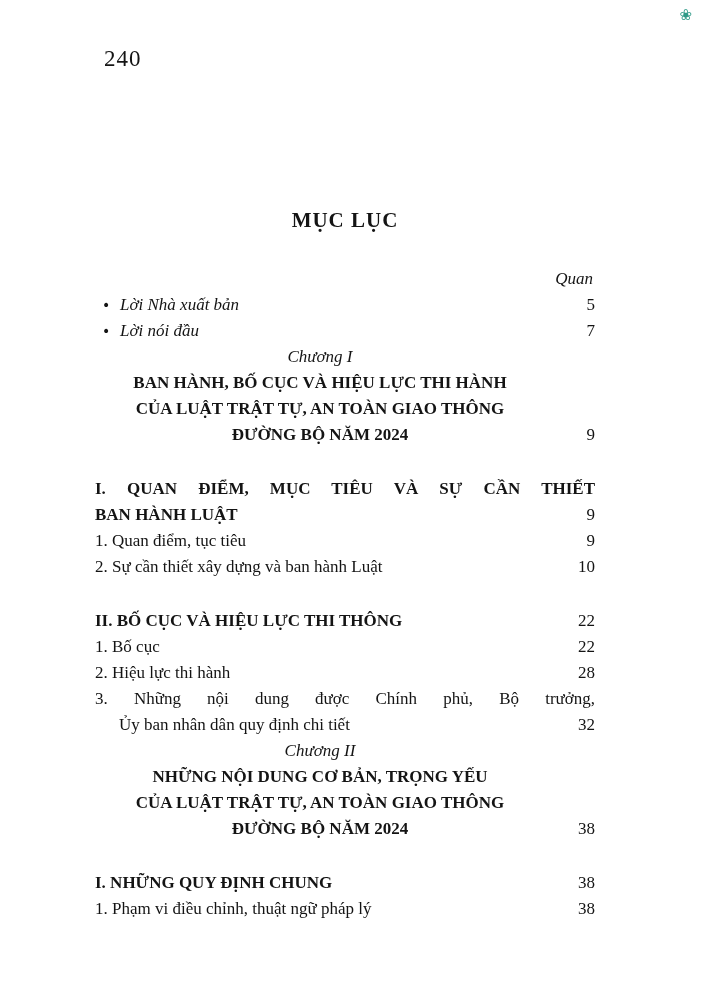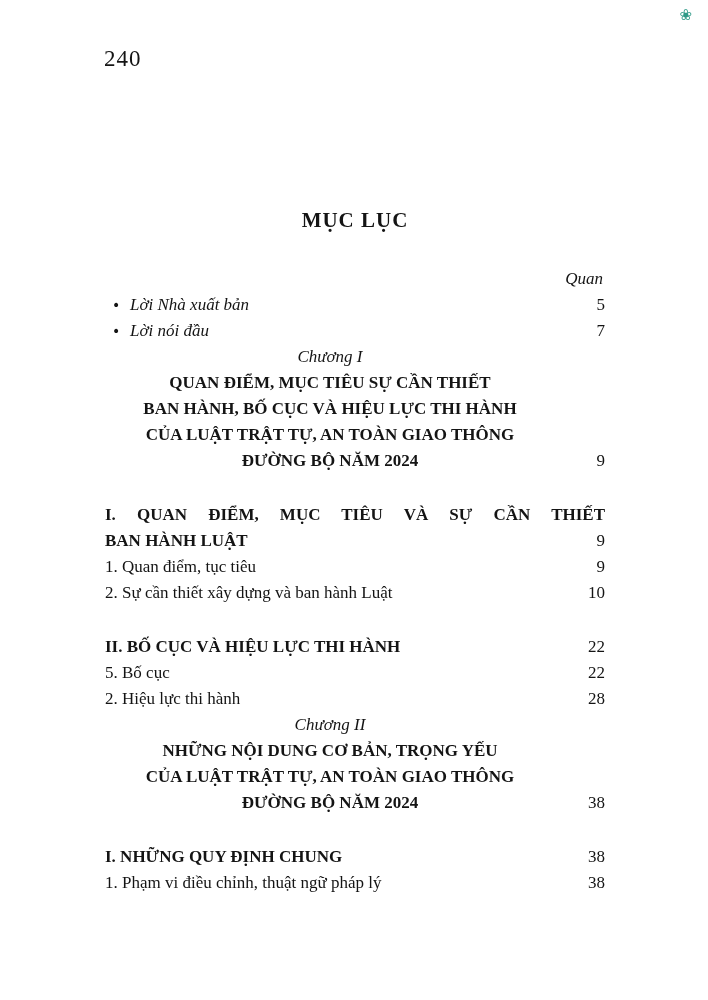--- a/index.html
+++ b/index.html
@@ -25,21 +25,21 @@
   }
   .corner-icon {
     position: absolute;
     top: 6px;
     right: 16px;
     font-size: 15px;
     font-family: "DejaVu Sans", sans-serif;
   }
   .content {
     position: absolute;
-    left: 105px;
+    left: 95px;
     top: 0;
     width: 500px;
   }
   .toc-title {
     margin-top: 206px;
     text-align: center;
     font-size: 21px;
     font-weight: bold;
     letter-spacing: 1px;
     line-height: 28px;
@@ -120,21 +120,20 @@
           <div class="entry-text">
             <div class="line">Lời nói đầu</div>
           </div>
           <div class="pagenum">7</div>
         </div>
         <div class="row chapter-label">
           <div class="label-text">Chương I</div>
         </div>
         <div class="row chapter-title">
           <div class="entry-text">
-            <div class="line fill">QUAN ĐIỂM, MỤC TIÊU SỰ CẦN THIẾT</div>
             <div class="line fill">BAN HÀNH, BỐ CỤC VÀ HIỆU LỰC THI HÀNH</div>
             <div class="line fill">CỦA LUẬT TRẬT TỰ, AN TOÀN GIAO THÔNG</div>
             <div class="line">ĐƯỜNG BỘ NĂM 2024</div>
           </div>
           <div class="pagenum">9</div>
         </div>
         <div class="row section">
           <div class="entry-text">
             <div class="line fill">I. QUAN ĐIỂM, MỤC TIÊU VÀ SỰ CẦN THIẾT</div>
             <div class="line">BAN HÀNH LUẬT</div>
@@ -148,35 +147,42 @@
           <div class="pagenum">9</div>
         </div>
         <div class="row item">
           <div class="entry-text">
             <div class="line">2. Sự cần thiết xây dựng và ban hành Luật</div>
           </div>
           <div class="pagenum">10</div>
         </div>
         <div class="row section">
           <div class="entry-text">
-            <div class="line">II. BỐ CỤC VÀ HIỆU LỰC THI HÀNH</div>
+            <div class="line">II. BỐ CỤC VÀ HIỆU LỰC THI THÔNG</div>
           </div>
           <div class="pagenum">22</div>
         </div>
         <div class="row item">
           <div class="entry-text">
-            <div class="line">5. Bố cục</div>
+            <div class="line">1. Bố cục</div>
           </div>
           <div class="pagenum">22</div>
         </div>
         <div class="row item">
           <div class="entry-text">
             <div class="line">2. Hiệu lực thi hành</div>
           </div>
           <div class="pagenum">28</div>
+        </div>
+        <div class="row item">
+          <div class="entry-text">
+            <div class="line fill">3. Những nội dung được Chính phủ, Bộ trưởng,</div>
+            <div class="line">Ủy ban nhân dân quy định chi tiết</div>
+          </div>
+          <div class="pagenum">32</div>
         </div>
         <div class="row chapter-label">
           <div class="label-text">Chương II</div>
         </div>
         <div class="row chapter-title">
           <div class="entry-text">
             <div class="line fill">NHỮNG NỘI DUNG CƠ BẢN, TRỌNG YẾU</div>
             <div class="line fill">CỦA LUẬT TRẬT TỰ, AN TOÀN GIAO THÔNG</div>
             <div class="line">ĐƯỜNG BỘ NĂM 2024</div>
           </div>

